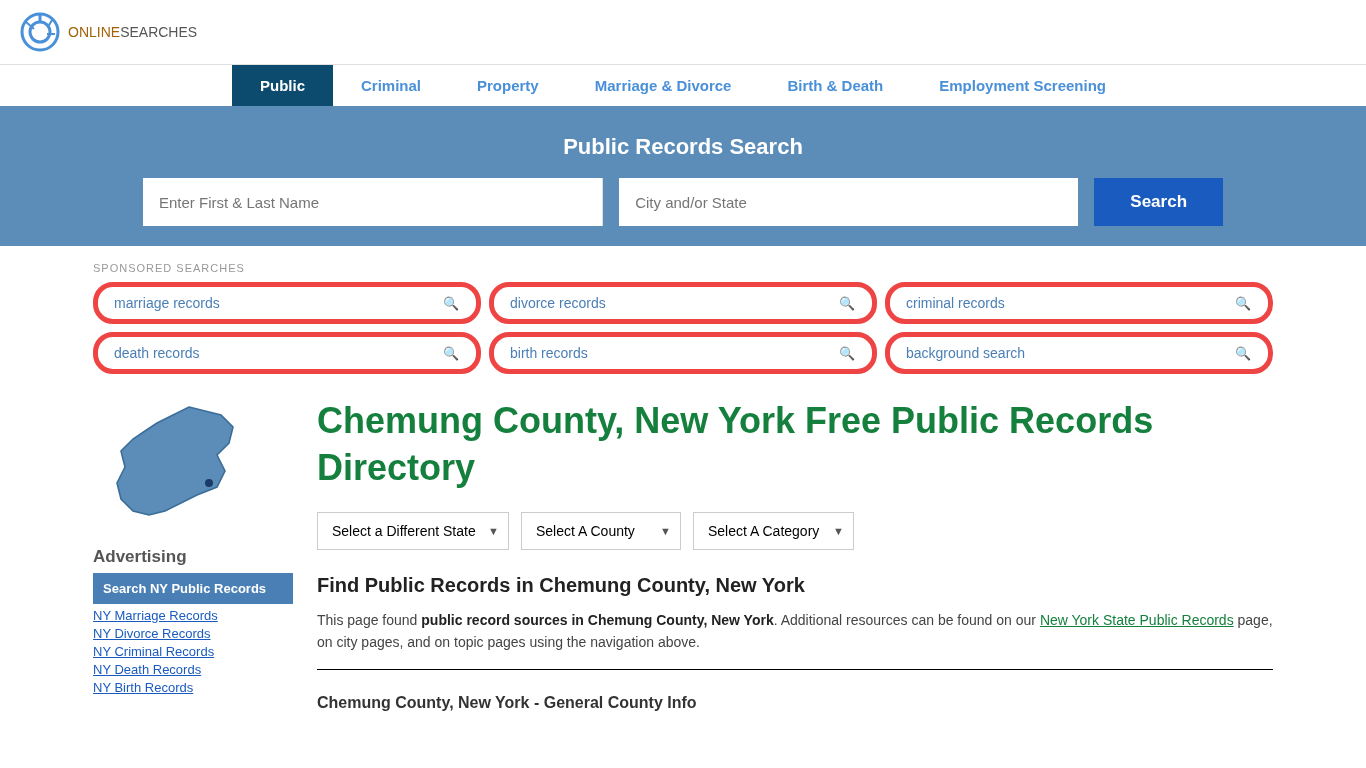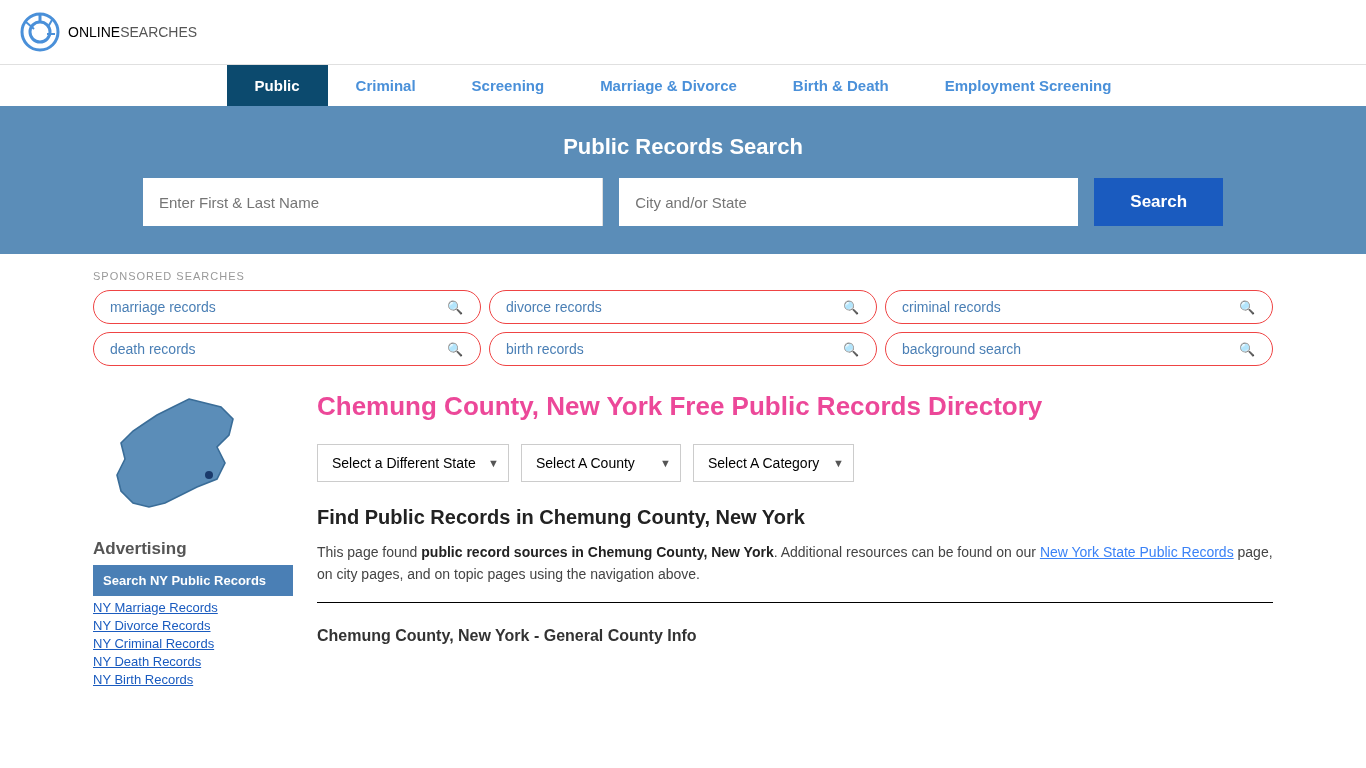--- a/index.html
+++ b/index.html
@@ -2,60 +2,60 @@
 <html><head>
   <meta charset="utf-8">
   <style>
     * { box-sizing: border-box; margin: 0; padding: 0; }
     body { font-family: Arial, sans-serif; background: #e8eef3; color: #333; font-size: 14px; }
 
     
     .header { background: #fff; padding: 12px 20px; display: flex; align-items: center; }
     .logo-container { display: flex; align-items: center; gap: 8px; }
     .logo-icon { width: 40px; height: 40px; }
-    .logo-online { color: #000000; }
+    .logo-online { color: #a16207; }
     .logo-searches { color: #555; }
 
     
     nav { background: #fff; border-top: 1px solid #e0e0e0; display: flex; justify-content: center; gap: 0; }
     .nav-item { padding: 12px 28px; font-size: 15px; cursor: pointer; color: #4a90d9; font-weight: 600; text-decoration: none; }
     .nav-item.active { background: #0c4a6e; color: #fff; }
 
     
     .hero { background: #5b8db8; padding: 28px 20px 20px; }
     .hero-title { text-align: center; color: #fff; font-size: 22px; font-weight: bold; margin-bottom: 18px; }
-    .search-bar { display: flex; gap: 16px; max-width: 1080px; margin: 8px auto; }
+    .search-bar { display: flex; gap: 16px; max-width: 1080px; margin: 0 auto; }
     .search-input { flex: 1; padding: 14px 16px; border: none; font-size: 15px; color: #aaa; outline: none; }
     .search-input:first-child { border-right: 1px solid #ddd; }
     .search-button { background: #1a5bbf; color: #ffffff; border: none; padding: 14px 36px; font-size: 17px; font-weight: bold; cursor: pointer; }
     .sponsored-label { font-size: 11px; color: #999; text-transform: uppercase; letter-spacing: 1px; margin-bottom: 8px; }
     .sponsored-grid { display: grid; grid-template-columns: repeat(3, 1fr); gap: 8px; margin-bottom: 24px; }
-    .sponsored-pill { border: 1px solid #ef4444; border-radius: 20px; padding: 8px 16px; display: flex; align-items: center; justify-content: space-between; color: #4a7fb5; font-size: 14px; cursor: pointer; }
+    .sponsored-pill { border: 5px solid #ef4444; border-radius: 20px; padding: 8px 16px; display: flex; align-items: center; justify-content: space-between; color: #4a7fb5; font-size: 14px; cursor: pointer; }
     .search-icon-small { color: #888; font-size: 13px; }
 
     
     .main-section { display: flex; gap: 24px; }
     .sidebar { width: 200px; flex-shrink: 0; }
     .state-map { width: 160px; height: 130px; margin-bottom: 16px; }
     .ad-label { font-size: 17px; font-weight: bold; color: #555; margin-bottom: 6px; }
     .ad-highlight { background: #4a7fb5; color: #fff; padding: 8px 10px; font-size: 13px; font-weight: bold; margin-bottom: 4px; cursor: pointer; }
     .sidebar-link { color: #1a5bbf; font-size: 13px; text-decoration: underline; display: block; margin-bottom: 3px; cursor: pointer; }
 
     .main-content { flex: 1; }
-    .page-title { font-size: 26px; font-weight: bold; color: #ec4899; margin-bottom: 20px; line-height: 1.3; }
+    .page-title { font-size: 36px; font-weight: bold; color: #15803d; margin-bottom: 20px; line-height: 1.3; }
 
     .dropdowns { display: flex; gap: 12px; margin-bottom: 24px; }
     .dropdown-select { padding: 10px 14px; border: 1px solid #ccc; background: #fff; font-size: 14px; cursor: pointer; appearance: none; -webkit-appearance: none; padding-right: 32px; min-width: 160px; }
     .dropdown-wrapper { position: relative; }
     .dropdown-wrapper::after { content: '▼'; position: absolute; right: 10px; top: 50%; transform: translateY(-50%); font-size: 11px; color: #555; pointer-events: none; }
 
     .find-title { font-size: 20px; font-weight: bold; color: #222; margin-bottom: 12px; }
     .description { font-size: 14px; color: #444; line-height: 1.6; margin-bottom: 16px; }
     .description strong { color: #222; }
-    .description a { color: #3b82f6; }
+    .description a { color: #15803d; }
     .section-divider { border-top: 1px solid #000000; padding-top: 24px; }
     .section-subtitle { font-size: 16px; font-weight: bold; color: #333; }
 
     
     .full-wrapper { background: #fff; min-height: 768px; }
     .top-bar { background: #fff; }
     .content-wrapper { max-width: 1240px; margin: 0 auto; padding: 16px 30px; }
   </style>
 </head>
 <body>
@@ -75,21 +75,21 @@
         </svg>
         <div>
           <span class="logo-online">ONLINE</span><span class="logo-searches">SEARCHES</span>
         </div>
       </div>
     </div>
 
     <nav>
       <a class="nav-item active">Public</a>
       <a class="nav-item">Criminal</a>
-      <a class="nav-item">Screening</a>
+      <a class="nav-item">Property</a>
       <a class="nav-item">Marriage &amp; Divorce</a>
       <a class="nav-item">Birth &amp; Death</a>
       <a class="nav-item">Employment Screening</a>
     </nav>
   </div>
 
   <div class="hero">
     <div class="hero-title">Public Records Search</div>
     <div class="search-bar">
       <input class="search-input" type="text" placeholder="Enter First &amp; Last Name" style="">

